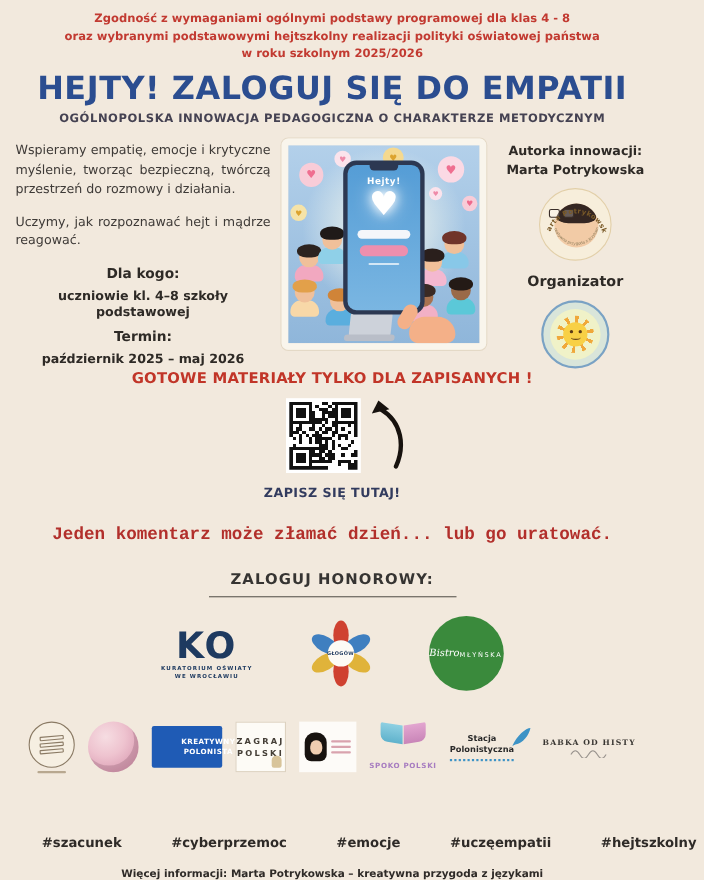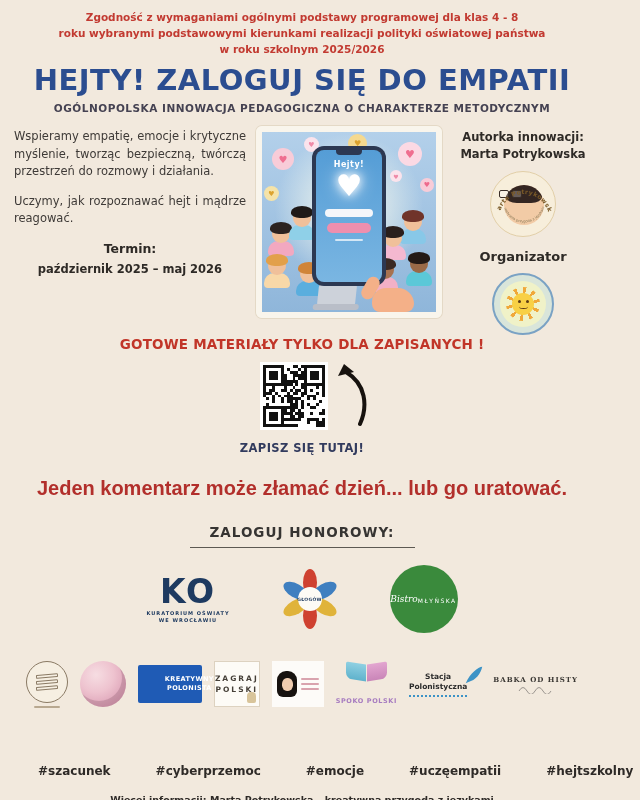--- a/index.html
+++ b/index.html
@@ -76,21 +76,21 @@
   .sun-logo .eye.l { left:24px; } .sun-logo .eye.r { left:32px; }
   .sun-logo .smile { position:absolute; left:25px; top:29px; width:9px; height:5px; border-bottom:1.5px solid #5a3a16; border-radius:50%; }
 
   
   .materials { margin-top:16px; text-align:center; color:#c13528; font-size:13.5px; font-weight:800; letter-spacing:.2px; }
   .qr-wrap { position:relative; width:120px; margin:10px auto 0; height:70px; }
   .qr-box { position:absolute; left:18px; top:0; width:68px; height:68px; background:#fff; padding:3px; }
   .arrow-svg { position:absolute; left:92px; top:0; }
   .signup { margin-top:9px; text-align:center; color:#323b5e; font-size:11.5px; font-weight:800; letter-spacing:.4px; }
 
-  .quote { margin-top:22px; text-align:center; color:#b22f2b; font-family:Liberation Sans, sans-serif; font-weight:bold; font-size:20px; }
+  .quote { margin-top:22px; text-align:center; color:#b22f2b; font-family:Liberation Mono, monospace; font-weight:bold; font-size:16px; }
 
   .patronat-title { margin-top:24px; text-align:center; color:#363432; font-size:13.5px; font-weight:800; letter-spacing:1px; }
   .patronat-line { width:225px; margin:7px auto 0; border-bottom:1.5px solid #5d5952; }
 
   
   .logo-row1 { display:flex; justify-content:center; align-items:center; gap:48px; margin-top:14px; height:74px; }
   .ko-logo { text-align:center; color:#1e3a60; }
   .ko-logo .ko { font-size:33px; font-weight:800; letter-spacing:2px; line-height:1; }
   .ko-logo .s1 { font-size:5px; font-weight:bold; letter-spacing:1px; margin-top:2px; }
   .ko-logo .s2 { font-size:5px; font-weight:bold; letter-spacing:1px; margin-top:1px; }
@@ -140,31 +140,35 @@
   .hashtags { display:flex; justify-content:space-between; margin:50px 38px 0; color:#2e2a27; font-size:12px; font-weight:800;gap:45px; }
   .footer-note { margin-top:16px; text-align:center; color:#2e2a27; font-size:9.5px; font-weight:bold; }
 </style>
 </head>
 <body>
 
 <div class="poster">
 
   <div class="top-note">
     <div>Zgodność z wymaganiami ogólnymi podstawy programowej dla klas 4 - 8</div>
-    <div>roku wybranymi podstawowymi kierunkami realizacji polityki oświatowej państwa</div>
+    <div>oraz wybranymi podstawowymi hejtszkolny realizacji polityki oświatowej państwa</div>
     <div>w roku szkolnym 2025/2026</div>
   </div>
 
   <h1 class="title">HEJTY! ZALOGUJ SIĘ DO EMPATII</h1>
   <div class="subtitle">OGÓLNOPOLSKA INNOWACJA PEDAGOGICZNA O CHARAKTERZE METODYCZNYM</div>
 
   <div class="main-row">
     <div class="left-col">
       <p>Wspieramy empatię, emocje i krytyczne myślenie, tworząc bezpieczną, twórczą przestrzeń do rozmowy i działania.</p>
       <p>Uczymy, jak rozpoznawać hejt i mądrze reagować.</p>
+      <div class="kv">
+        <div class="lbl">Dla kogo:</div>
+        <div class="val">uczniowie kl. 4–8 szkoły podstawowej</div>
+      </div>
       <div class="kv">
         <div class="lbl">Termin:</div>
         <div class="val">październik 2025 – maj 2026</div>
       </div>
     </div>
 
     <div class="illo">
       <div class="glow"></div>
       <span class="bub b1">♥</span>
       <span class="bub b2">♥</span>

